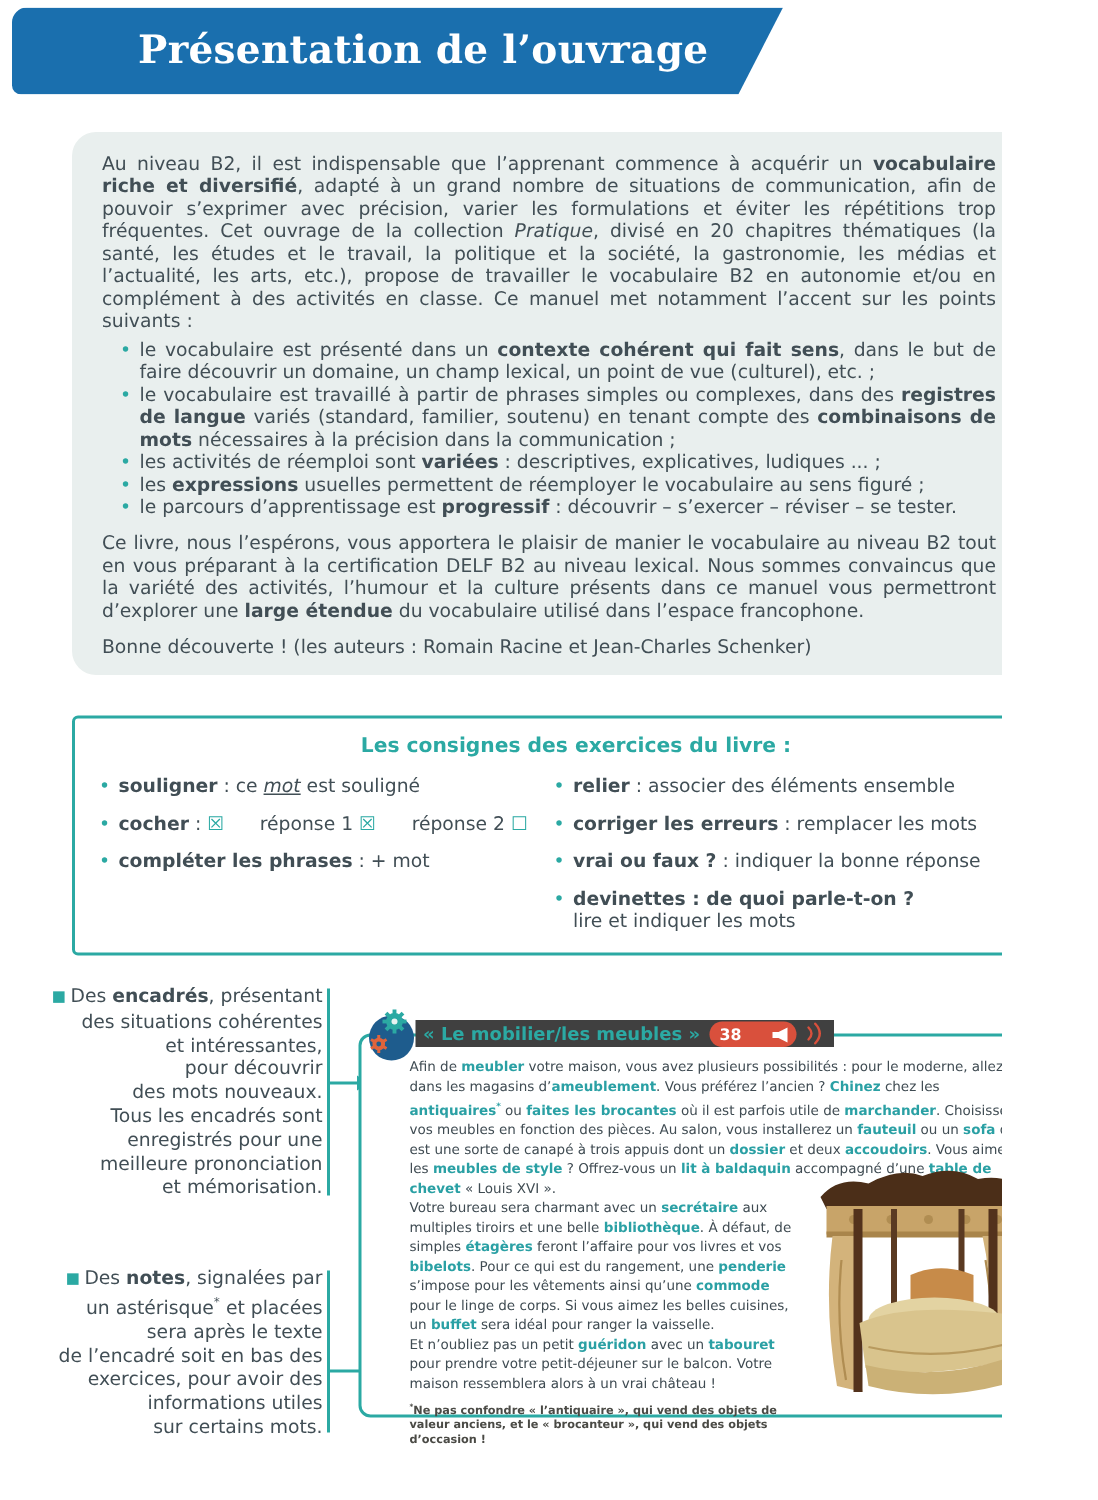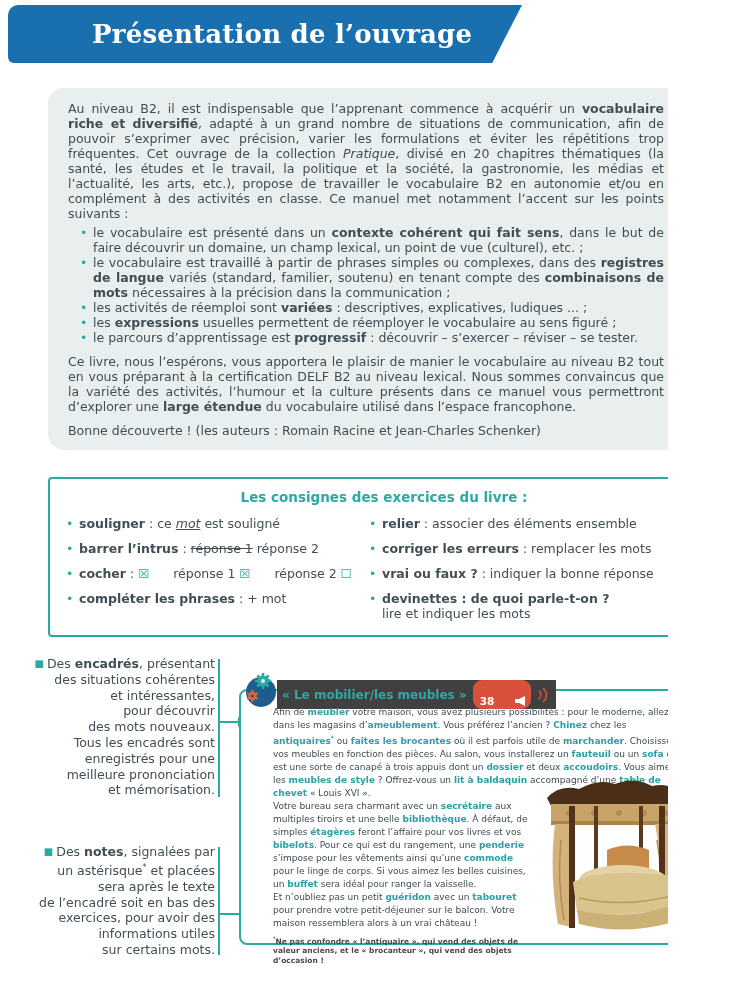--- a/index.html
+++ b/index.html
@@ -59,21 +59,21 @@
   #ahead1{left:238px;top:717px;}
   #ahead2{left:256px;top:909px;}
 
   
   .encadre{position:absolute;left:239px;top:689px;width:460px;height:256px;box-sizing:border-box;
            border:2px solid #2ba9a3;border-radius:8px;background:#fff;}
   .enc-titlebar{position:absolute;left:36px;top:-11px;background:#404040;padding:0 8px 0 5px;
                 display:flex;align-items:center;gap:6px;white-space:nowrap;}
   .enc-title{color:#2ba9a3;font-weight:700;font-size:12px;}
   .audio-pill{display:inline-flex;align-items:center;gap:19px;background:#d9503c;color:#fff;
-              border-radius:9px;padding:14px 5px 1px 7px;font-size:10.5px;font-weight:700;height:14px;}
+              border-radius:9px;padding:2px 5px 1px 7px;font-size:10.5px;font-weight:700;height:14px;}
   .globe{position:absolute;left:1px;top:-20px;width:37px;height:37px;}
   .enc-content{position:relative;padding:15px 12px 6px 32px;font-size:9px;line-height:13px;
                color:#3f4b52;height:100%;box-sizing:border-box;}
   .enc-content .p1{margin:0;}
   .enc-content .pnarrow{margin:0;width:262px;}
   .enc-footnote{margin-top:4px;width:268px;font-size:7.5px;line-height:9.5px;font-weight:700;color:#4a4a45;}
   .bed{position:absolute;right:6px;bottom:5px;}
 
   
   .page-tab{position:absolute;left:677px;top:957px;width:55px;height:43px;background:#1a6fae;
@@ -100,21 +100,20 @@
     </ul>
     <p class="p2"><span>Ce livre, nous l’espérons, vous apportera le plaisir de manier le vocabulaire au niveau B2 tout en vous préparant à la certification DELF B2 au niveau lexical. Nous sommes convaincus que la variété des activités, l’humour et la culture présents dans ce manuel vous permettront d’explorer une </span><span class="seg-b">large étendue</span><span> du vocabulaire utilisé dans l’espace francophone.</span></p>
     <p class="p3"><span>Bonne découverte ! (les auteurs : Romain Racine et Jean-Charles Schenker)</span></p>
   </div>
 
   <div class="consignes">
     <div class="ctitle">Les consignes des exercices du livre :</div>
     <div class="cols">
       <div class="col">
         <div class="citem"><span class="seg-b">souligner</span><span> : ce </span><span class="seg-i seg-u">mot</span><span> est souligné</span></div>
-        <div class="citem"><span class="seg-b">barrer l’intrus</span><span> : </span><span class="seg-st">réponse 1</span><span> réponse 2</span></div>
         <div class="citem"><span class="seg-b">cocher</span><span> : </span><span class="seg-cb">☒</span><span>&nbsp;&nbsp;&nbsp;&nbsp;&nbsp;&nbsp;réponse 1 </span><span class="seg-cb">☒</span><span>&nbsp;&nbsp;&nbsp;&nbsp;&nbsp;&nbsp;réponse 2 </span><span class="seg-cb">☐</span></div>
         <div class="citem"><span class="seg-b">compléter les phrases</span><span> : + mot</span></div>
       </div>
       <div class="col">
         <div class="citem"><span class="seg-b">relier</span><span> : associer des éléments ensemble</span></div>
         <div class="citem"><span class="seg-b">corriger les erreurs</span><span> : remplacer les mots</span></div>
         <div class="citem"><span class="seg-b">vrai ou faux ?</span><span> : indiquer la bonne réponse</span></div>
         <div class="citem"><span class="seg-b">devinettes : de quoi parle-t-on ?</span><br><span>lire et indiquer les mots</span></div>
       </div>
     </div>

